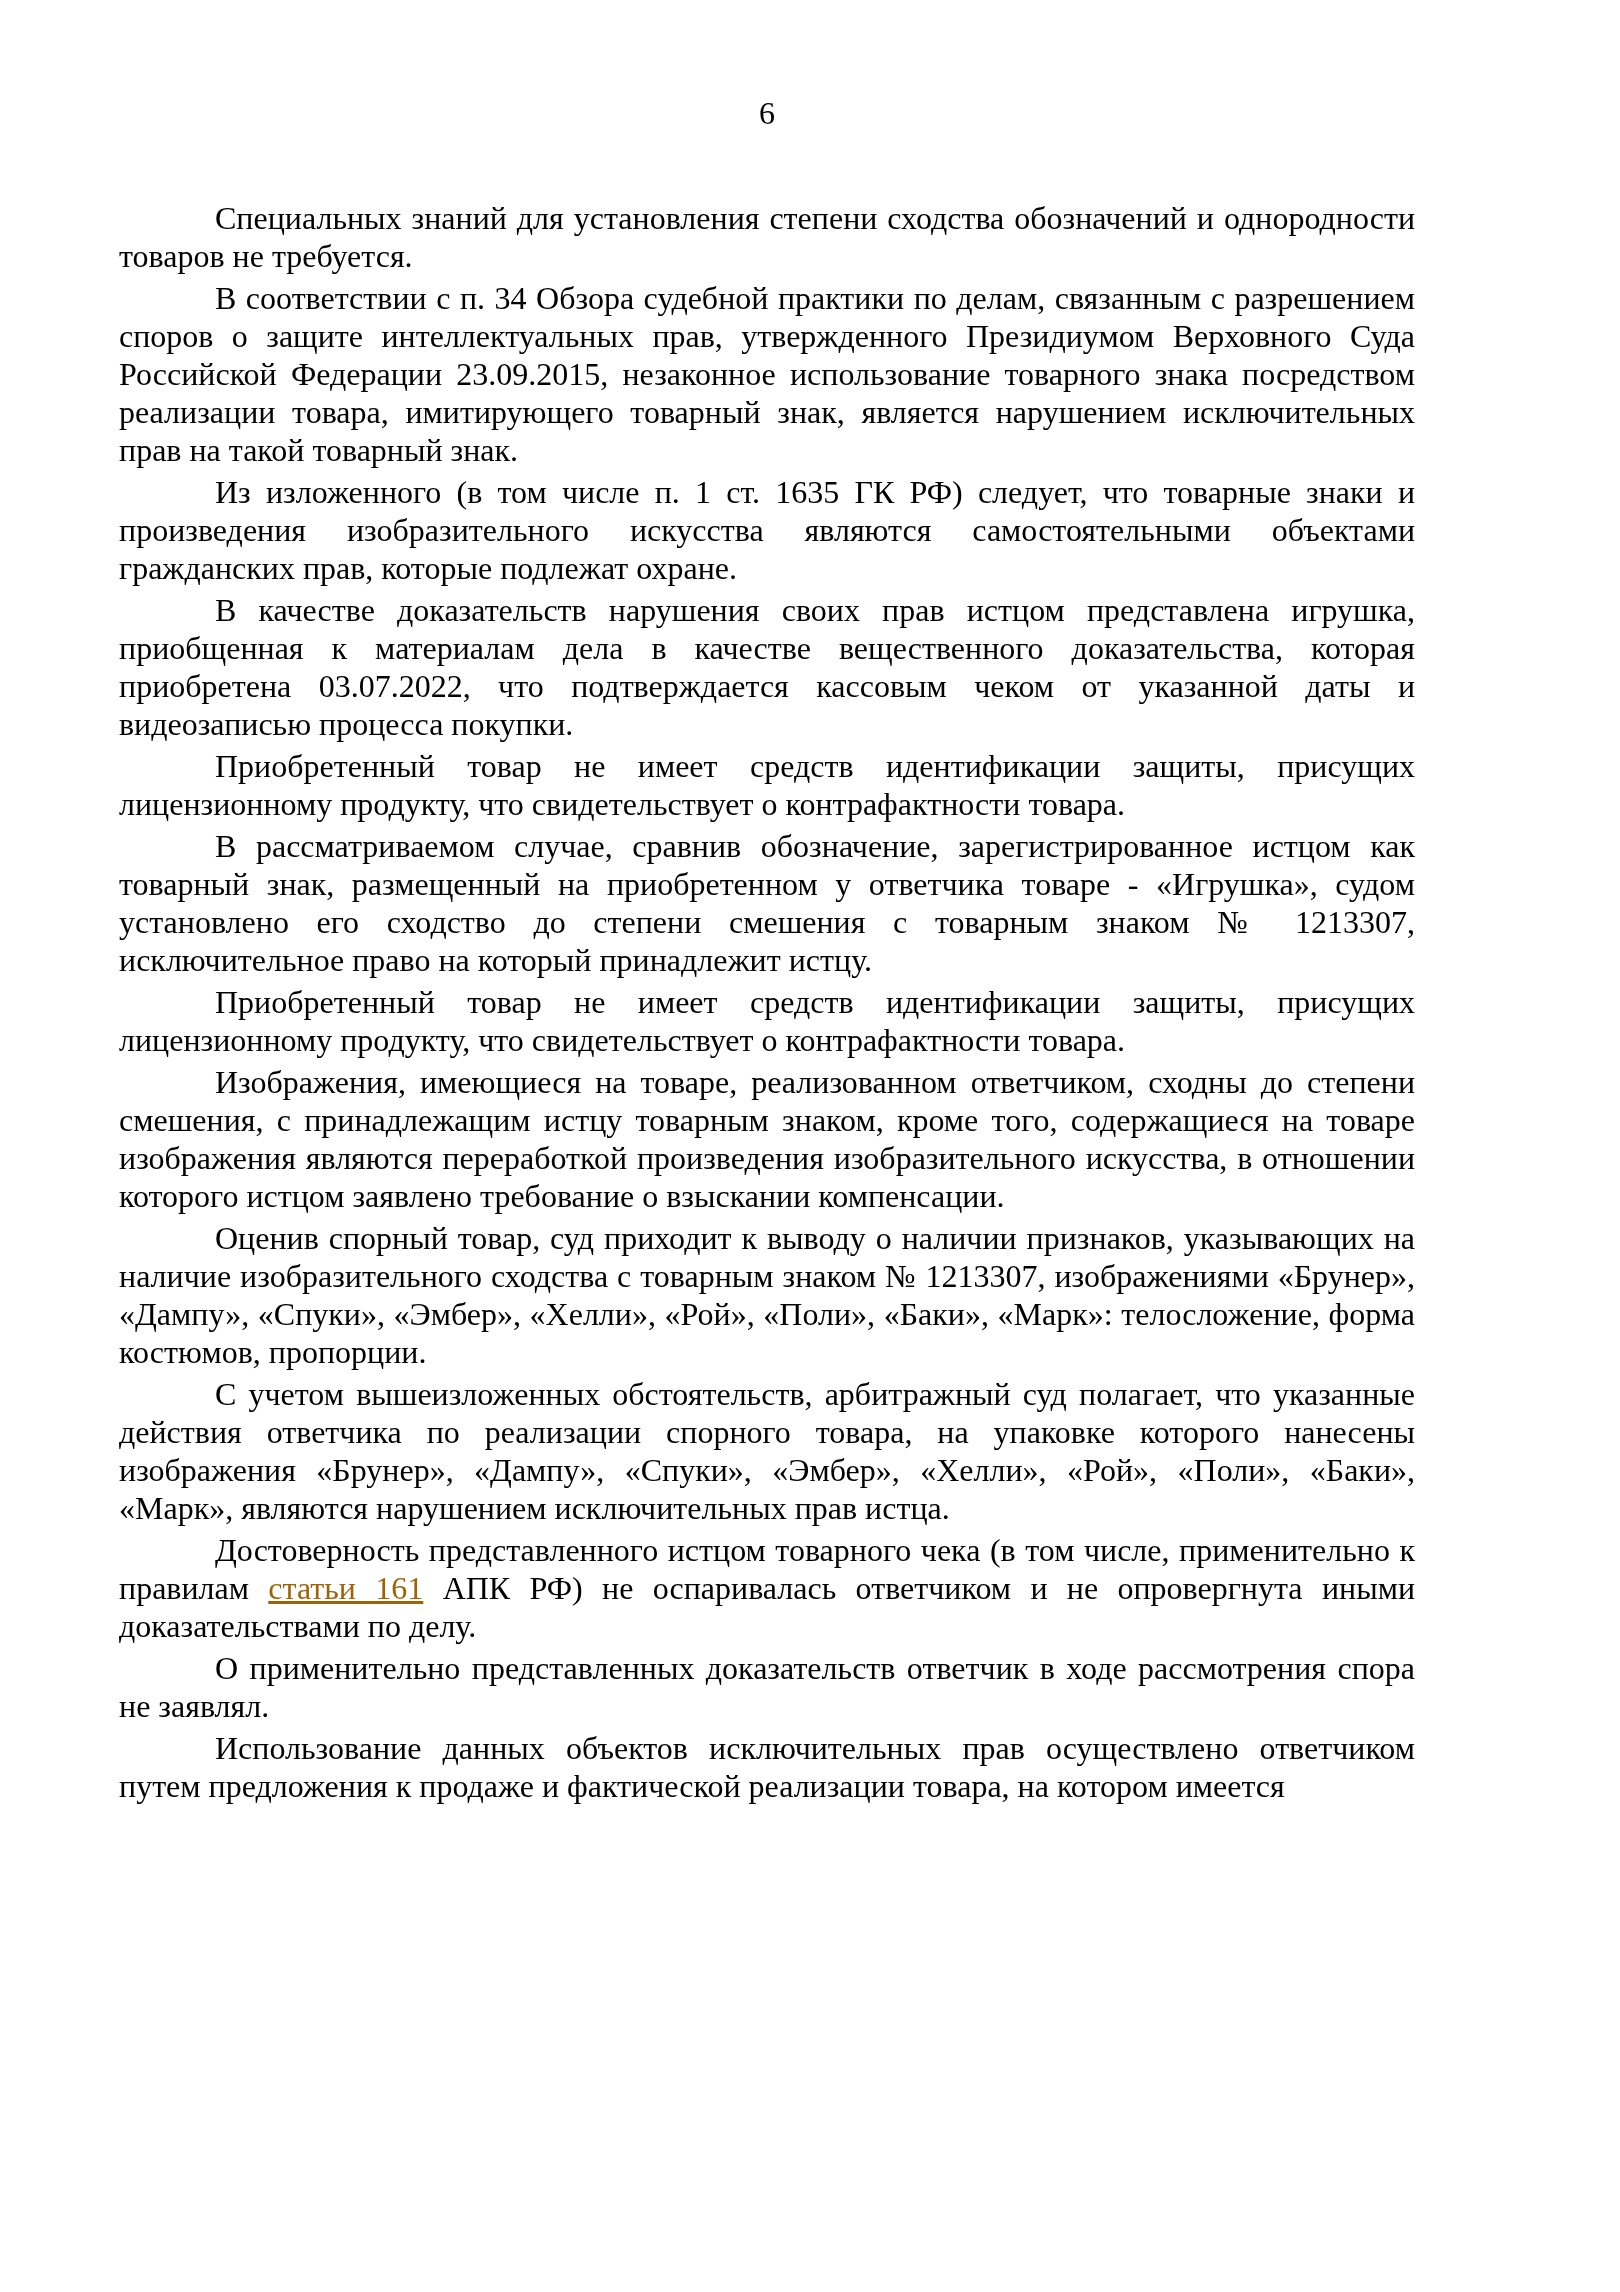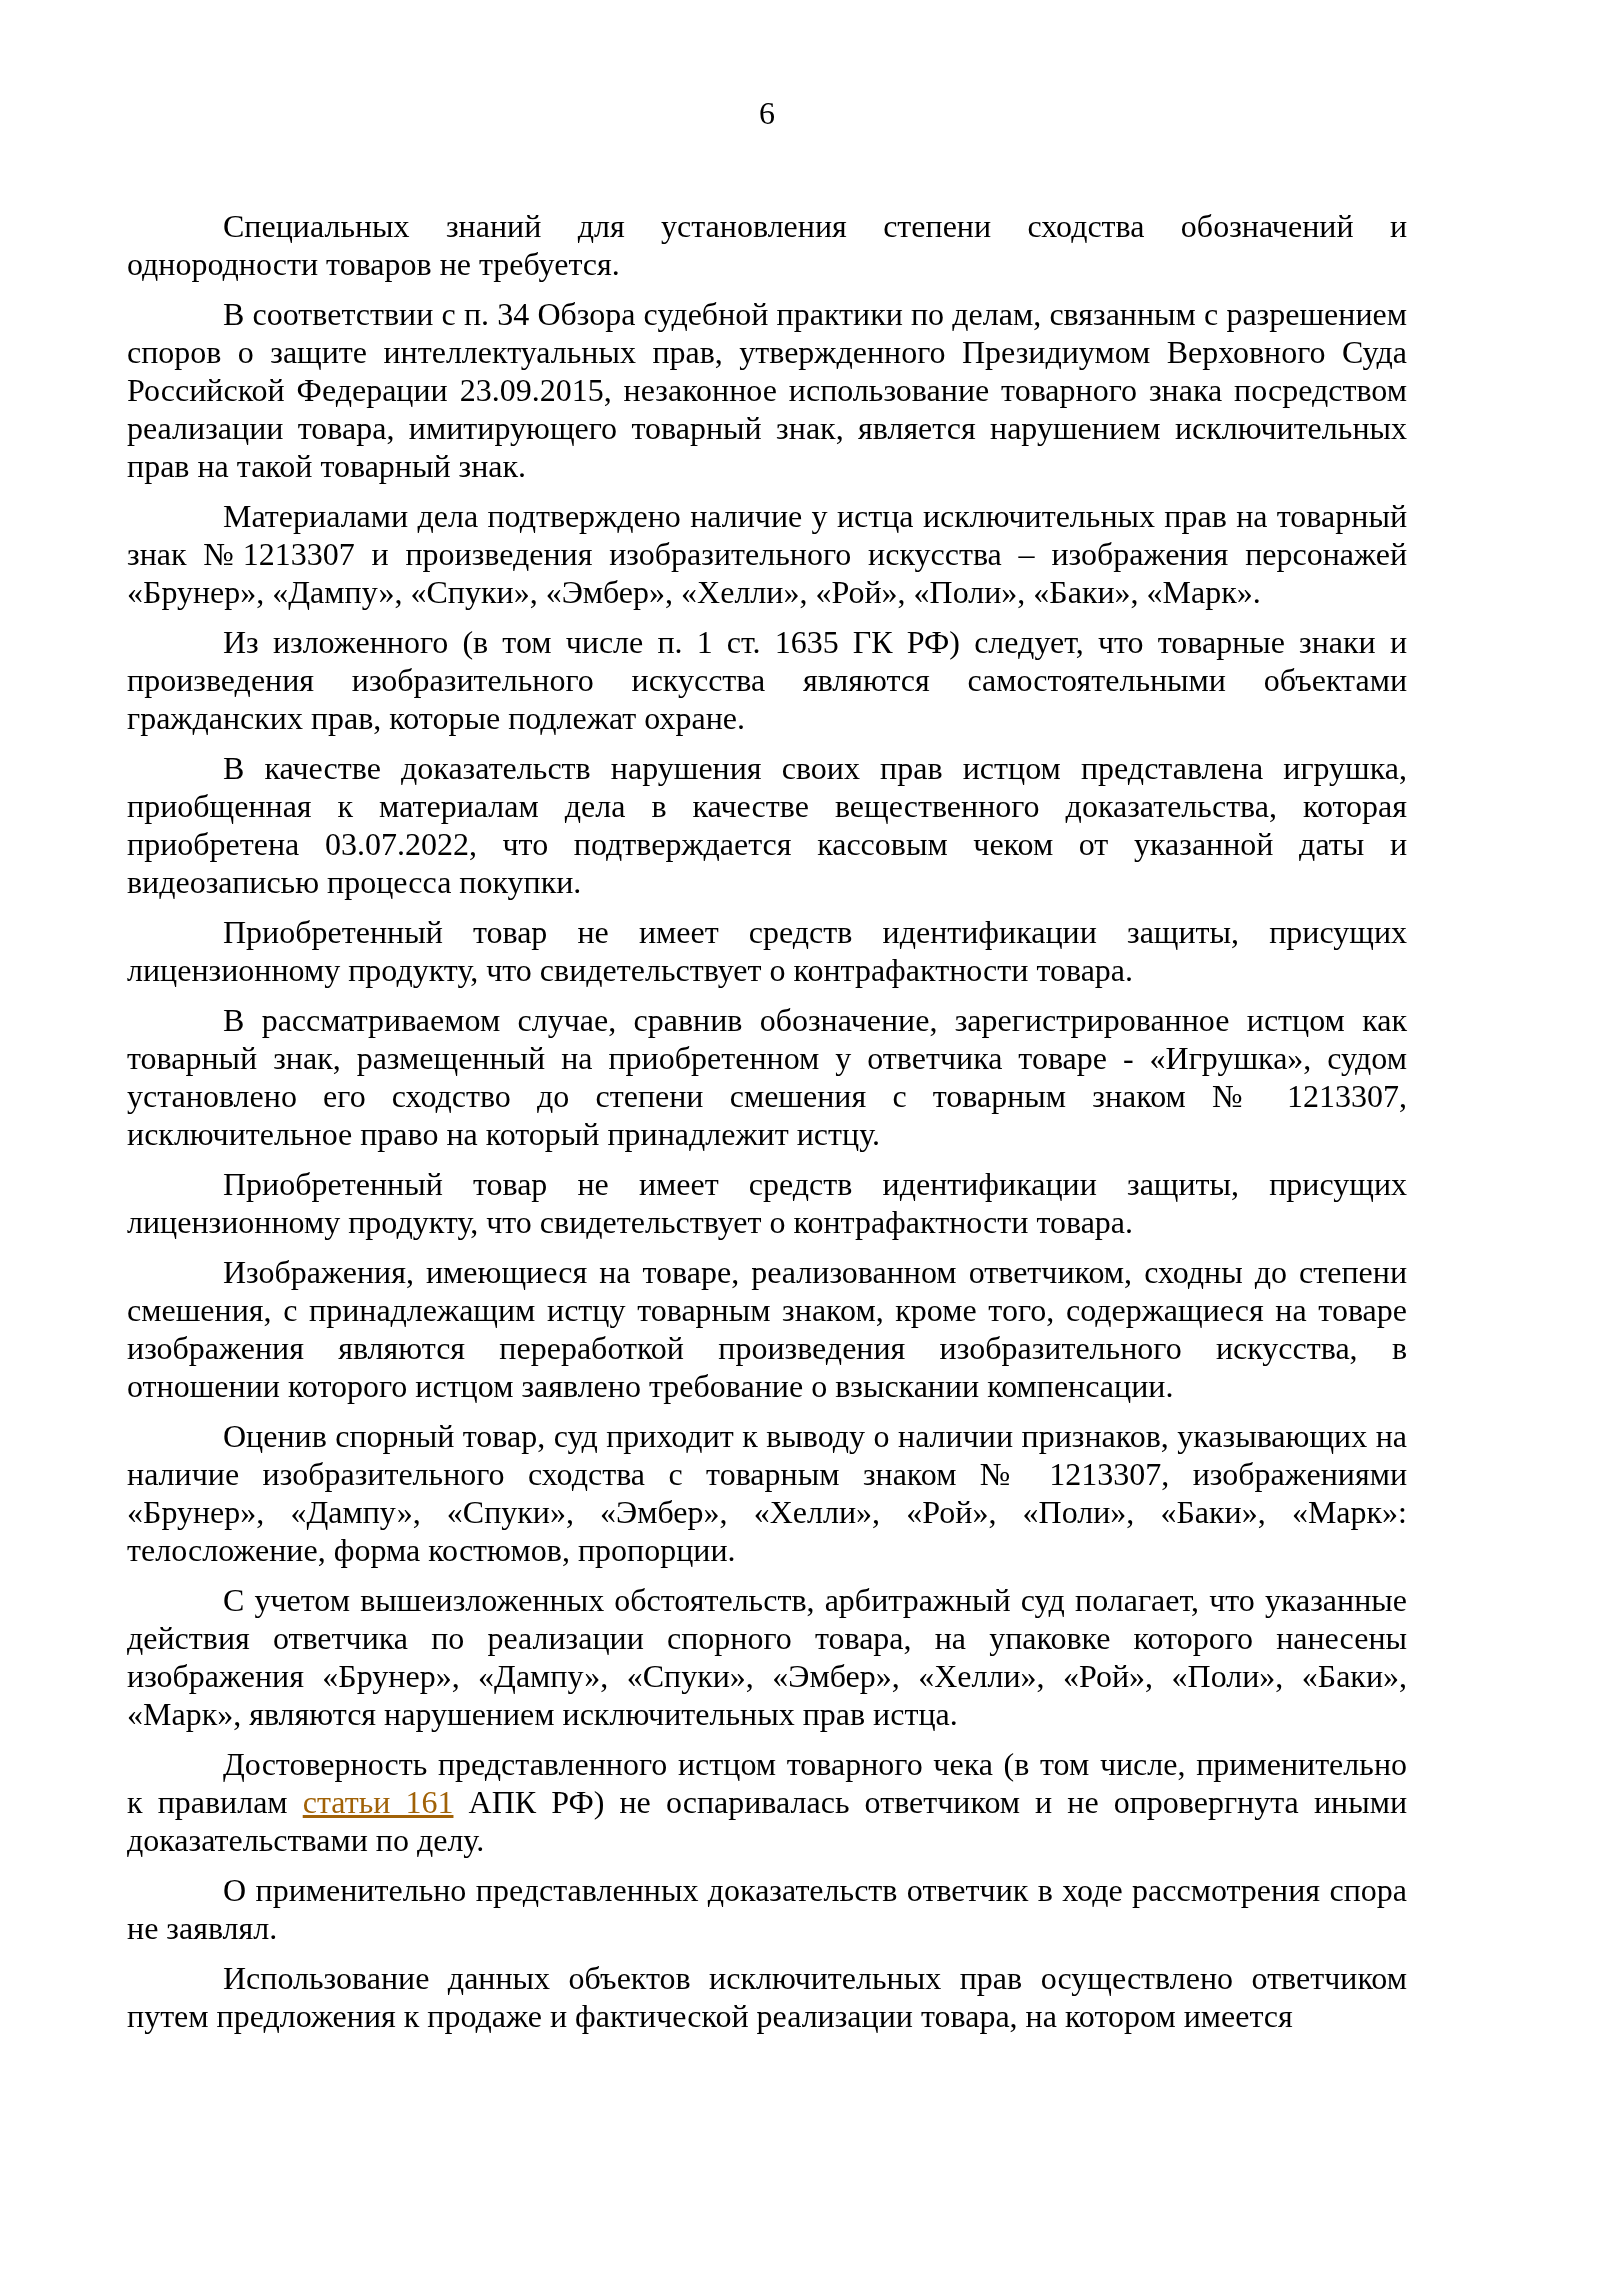--- a/index.html
+++ b/index.html
@@ -30,21 +30,21 @@
     top: 195px;
     left: 115px;
     width: 1304px;
     font-size: 32px;
     line-height: 38px;
     text-align: justify;
     text-justify: inter-word;
     hyphens: none;
   }
   .content p {
-    margin: 12px;
+    margin: 4px;
     padding: 0;
     text-indent: 96px;
   }
   a.doc-link {
     color: #a16207;
     text-decoration: underline;
     cursor: pointer;
   }
   .redacted {
     display: inline-block;
@@ -71,21 +71,20 @@
 <div class="page">
 
   <div class="page-number">6</div>
 
   <div class="content">
 
     <p>Специальных знаний для установления степени сходства обозначений и однородности товаров не требуется.</p>
 
     <p>В соответствии с п. 34 Обзора судебной практики по делам, связанным с разрешением споров о защите интеллектуальных прав, утвержденного Президиумом Верховного Суда Российской Федерации 23.09.2015, незаконное использование товарного знака посредством реализации товара, имитирующего товарный знак, является нарушением исключительных прав на такой товарный знак.</p>
 
-    <p>Материалами дела подтверждено наличие у истца исключительных прав на товарный знак №1213307 и произведения изобразительного искусства – изображения персонажей «Брунер», «Дампу», «Спуки», «Эмбер», «Хелли», «Рой», «Поли», «Баки», «Марк».</p>
 
     <p>Из изложенного (в том числе п. 1 ст. 1635 ГК РФ) следует, что товарные знаки и произведения изобразительного искусства являются самостоятельными объектами гражданских прав, которые подлежат охране.</p>
 
     <p>В качестве доказательств нарушения своих прав истцом представлена игрушка, приобщенная к материалам дела в качестве вещественного доказательства, которая приобретена 03.07.2022, что подтверждается кассовым чеком от указанной даты и видеозаписью процесса покупки.</p>
 
     <p>Приобретенный товар не имеет средств идентификации защиты, присущих лицензионному продукту, что свидетельствует о контрафактности товара.</p>
 
     <p>В рассматриваемом случае, сравнив обозначение, зарегистрированное истцом как товарный знак, размещенный на приобретенном у ответчика товаре - «Игрушка», судом установлено его сходство до степени смешения с товарным знаком № 1213307, исключительное право на который принадлежит истцу.</p>
 
     <p>Приобретенный товар не имеет средств идентификации защиты, присущих лицензионному продукту, что свидетельствует о контрафактности товара.</p>

